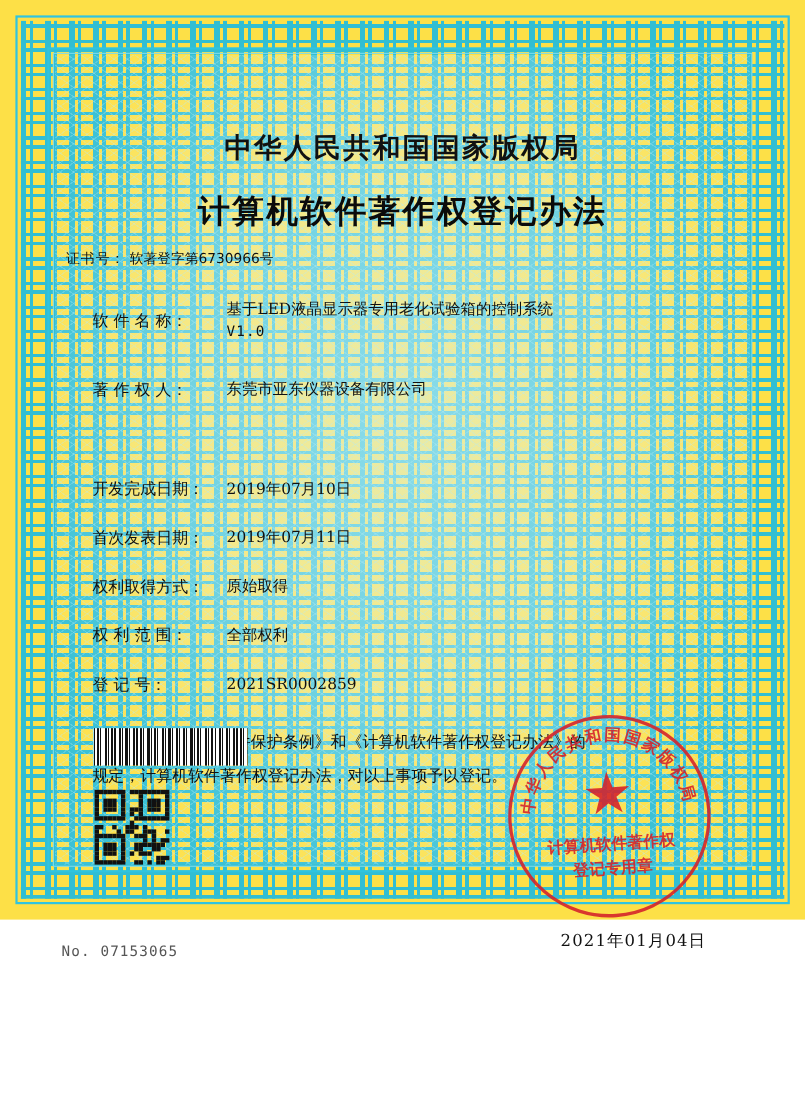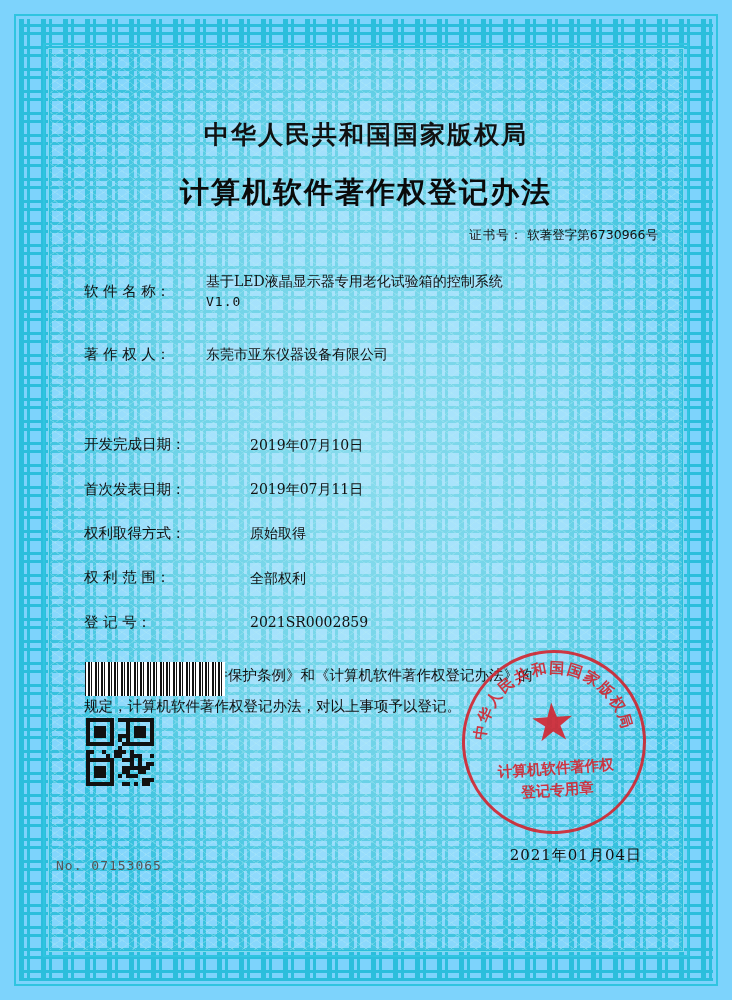--- a/index.html
+++ b/index.html
@@ -10,23 +10,23 @@
   body {
     width: 732px;
     height: 1000px;
     font-family: "Liberation Serif", serif;
     overflow: hidden;
   }
 
   .certificate {
     position: relative;
     width: 732px;
-    height: 1000px;
+    height: 836px;
     box-sizing: border-box;
-    background: #7dd3fc;
+    background: #fde047;
   }
 
   
   .frame-outer {
     position: absolute;
     left: 14px;
     top: 14px;
     right: 14px;
     bottom: 14px;
     border: 2px solid #2fc4e0;
@@ -135,21 +135,21 @@
   .title-sub {
     text-align: center;
     font-size: 29px;
     letter-spacing: 2px;
     color: #0b0b0b;
     margin-top: 22px;
     font-family: "DejaVu Serif", serif;
     font-weight: 700;
   }
   .cert-no {
-    text-align: right;
+    text-align: left;
     font-size: 12.5px;
     color: #111;
     margin-top: 14px;
     padding-right: 14px;
     font-family: "DejaVu Sans", sans-serif;
   }
   .cert-no .cert-no-label {
     letter-spacing: 1px;
   }
 
@@ -181,21 +181,21 @@
   .field-value .val-line2 {
     display: block;
     font-family: "DejaVu Sans Mono", monospace;
     font-size: 13px;
     letter-spacing: 1px;
   }
 
   .gap-lg { height: 26px; }
   .gap-md { height: 14px; }
 
-  .dates .field-row { margin-bottom: 22px; gap: 44px; }
+  .dates .field-row { margin-bottom: 22px; }
 
   .statement {
     margin-top: 26px;
     padding-left: 24px;
     padding-right: 26px;
     font-size: 14.5px;
     line-height: 2.15;
     color: #111;
     font-family: "DejaVu Serif", serif;
   }

